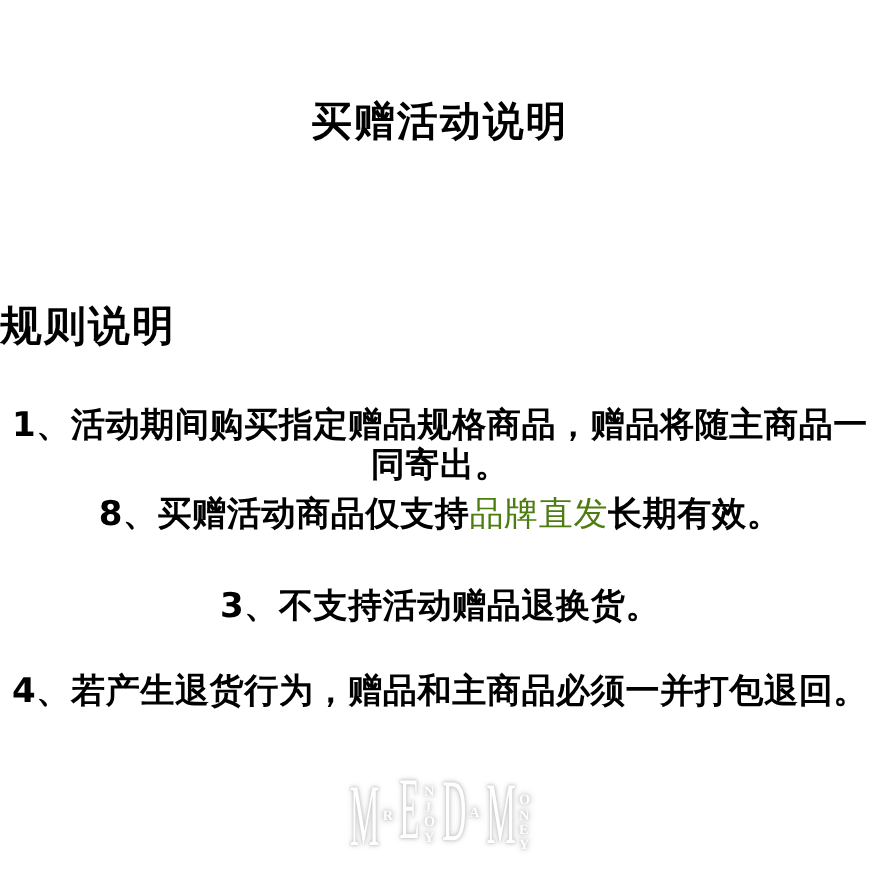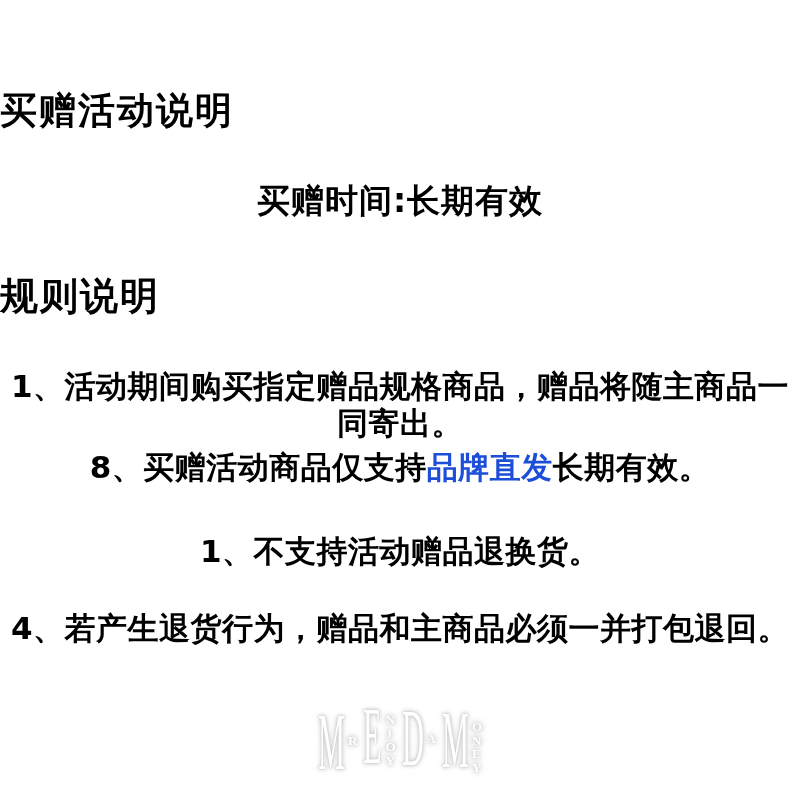--- a/index.html
+++ b/index.html
@@ -7,21 +7,21 @@
     position: relative;
     width: 800px;
     height: 800px;
     background: #ffffff;
     overflow: hidden;
     font-family: "DejaVu Sans", "Liberation Sans", sans-serif;
     color: #000000;
   }
   .title {
     position: absolute; top: 86px; left: 0; width: 100%;
-    margin: 0; text-align: left;
+    margin: 0; text-align: center;
     font-size: 37px; font-weight: 900; letter-spacing: 2px;
   }
   .subtitle {
     position: absolute; top: 179px; left: 0; width: 100%;
     text-align: center;
     font-size: 33px; font-weight: 800; letter-spacing: 1px;
   }
   .section-heading {
     position: absolute; top: 271px; left: 0; width: 100%;
     margin: 0; text-align: left;
@@ -30,21 +30,21 @@
   .rule {
     position: absolute; left: 0; width: 100%;
     margin: 0; text-align: center;
     font-size: 31px; font-weight: 600; letter-spacing: 0.5px;
     line-height: 1.2;
   }
   .rule-1 { top: 368px; }
   .rule-2 { top: 449px; }
   .rule-3 { top: 533px; }
   .rule-4 { top: 610px; text-align: center; }
-  .highlight { color: #1d4ed8; font-weight: 700; }
+  .highlight { color: #4d7c0f; font-weight: 400; }
 
   
   .watermark {
     position: absolute; top: 696px; left: 50%;
     transform: translateX(-50%);
     display: flex; gap: 6px;
     font-family: "Liberation Serif", "DejaVu Serif", serif;
     color: #ffffff;
     text-shadow: 0 0 2px #d4d4d4, 0 0 4px #c8c8c8, 0 0 7px #c9c9c9, 0 0 11px #d9d9d9;
     user-select: none;
@@ -70,29 +70,28 @@
   .g3 .wm-small { margin-top: 34px; }
   .g4 .wm-small { margin-top: 20px; }
 </style>
 </head>
 <body>
 
 <div class="page">
 
   <h1 class="title">买赠活动说明</h1>
 
-  <div class="subtitle">买赠时间:长期有效</div>
 
   <h2 class="section-heading">规则说明</h2>
 
   <p class="rule rule-1">1、活动期间购买指定赠品规格商品，赠品将随主商品一同寄出。</p>
 
   <p class="rule rule-2"><span>8、买赠活动商品仅支持</span><span class="highlight">品牌直发</span><span>长期有效。</span></p>
 
-  <p class="rule rule-3">1、不支持活动赠品退换货。</p>
+  <p class="rule rule-3">3、不支持活动赠品退换货。</p>
 
   <p class="rule rule-4">4、若产生退货行为，赠品和主商品必须一并打包退回。</p>
 
   <div class="watermark">
     <div class="wm-group g1">
       <div class="wm-big"><span>M</span></div>
       <div class="wm-small">
         <span>R</span>
       </div>
     </div>

